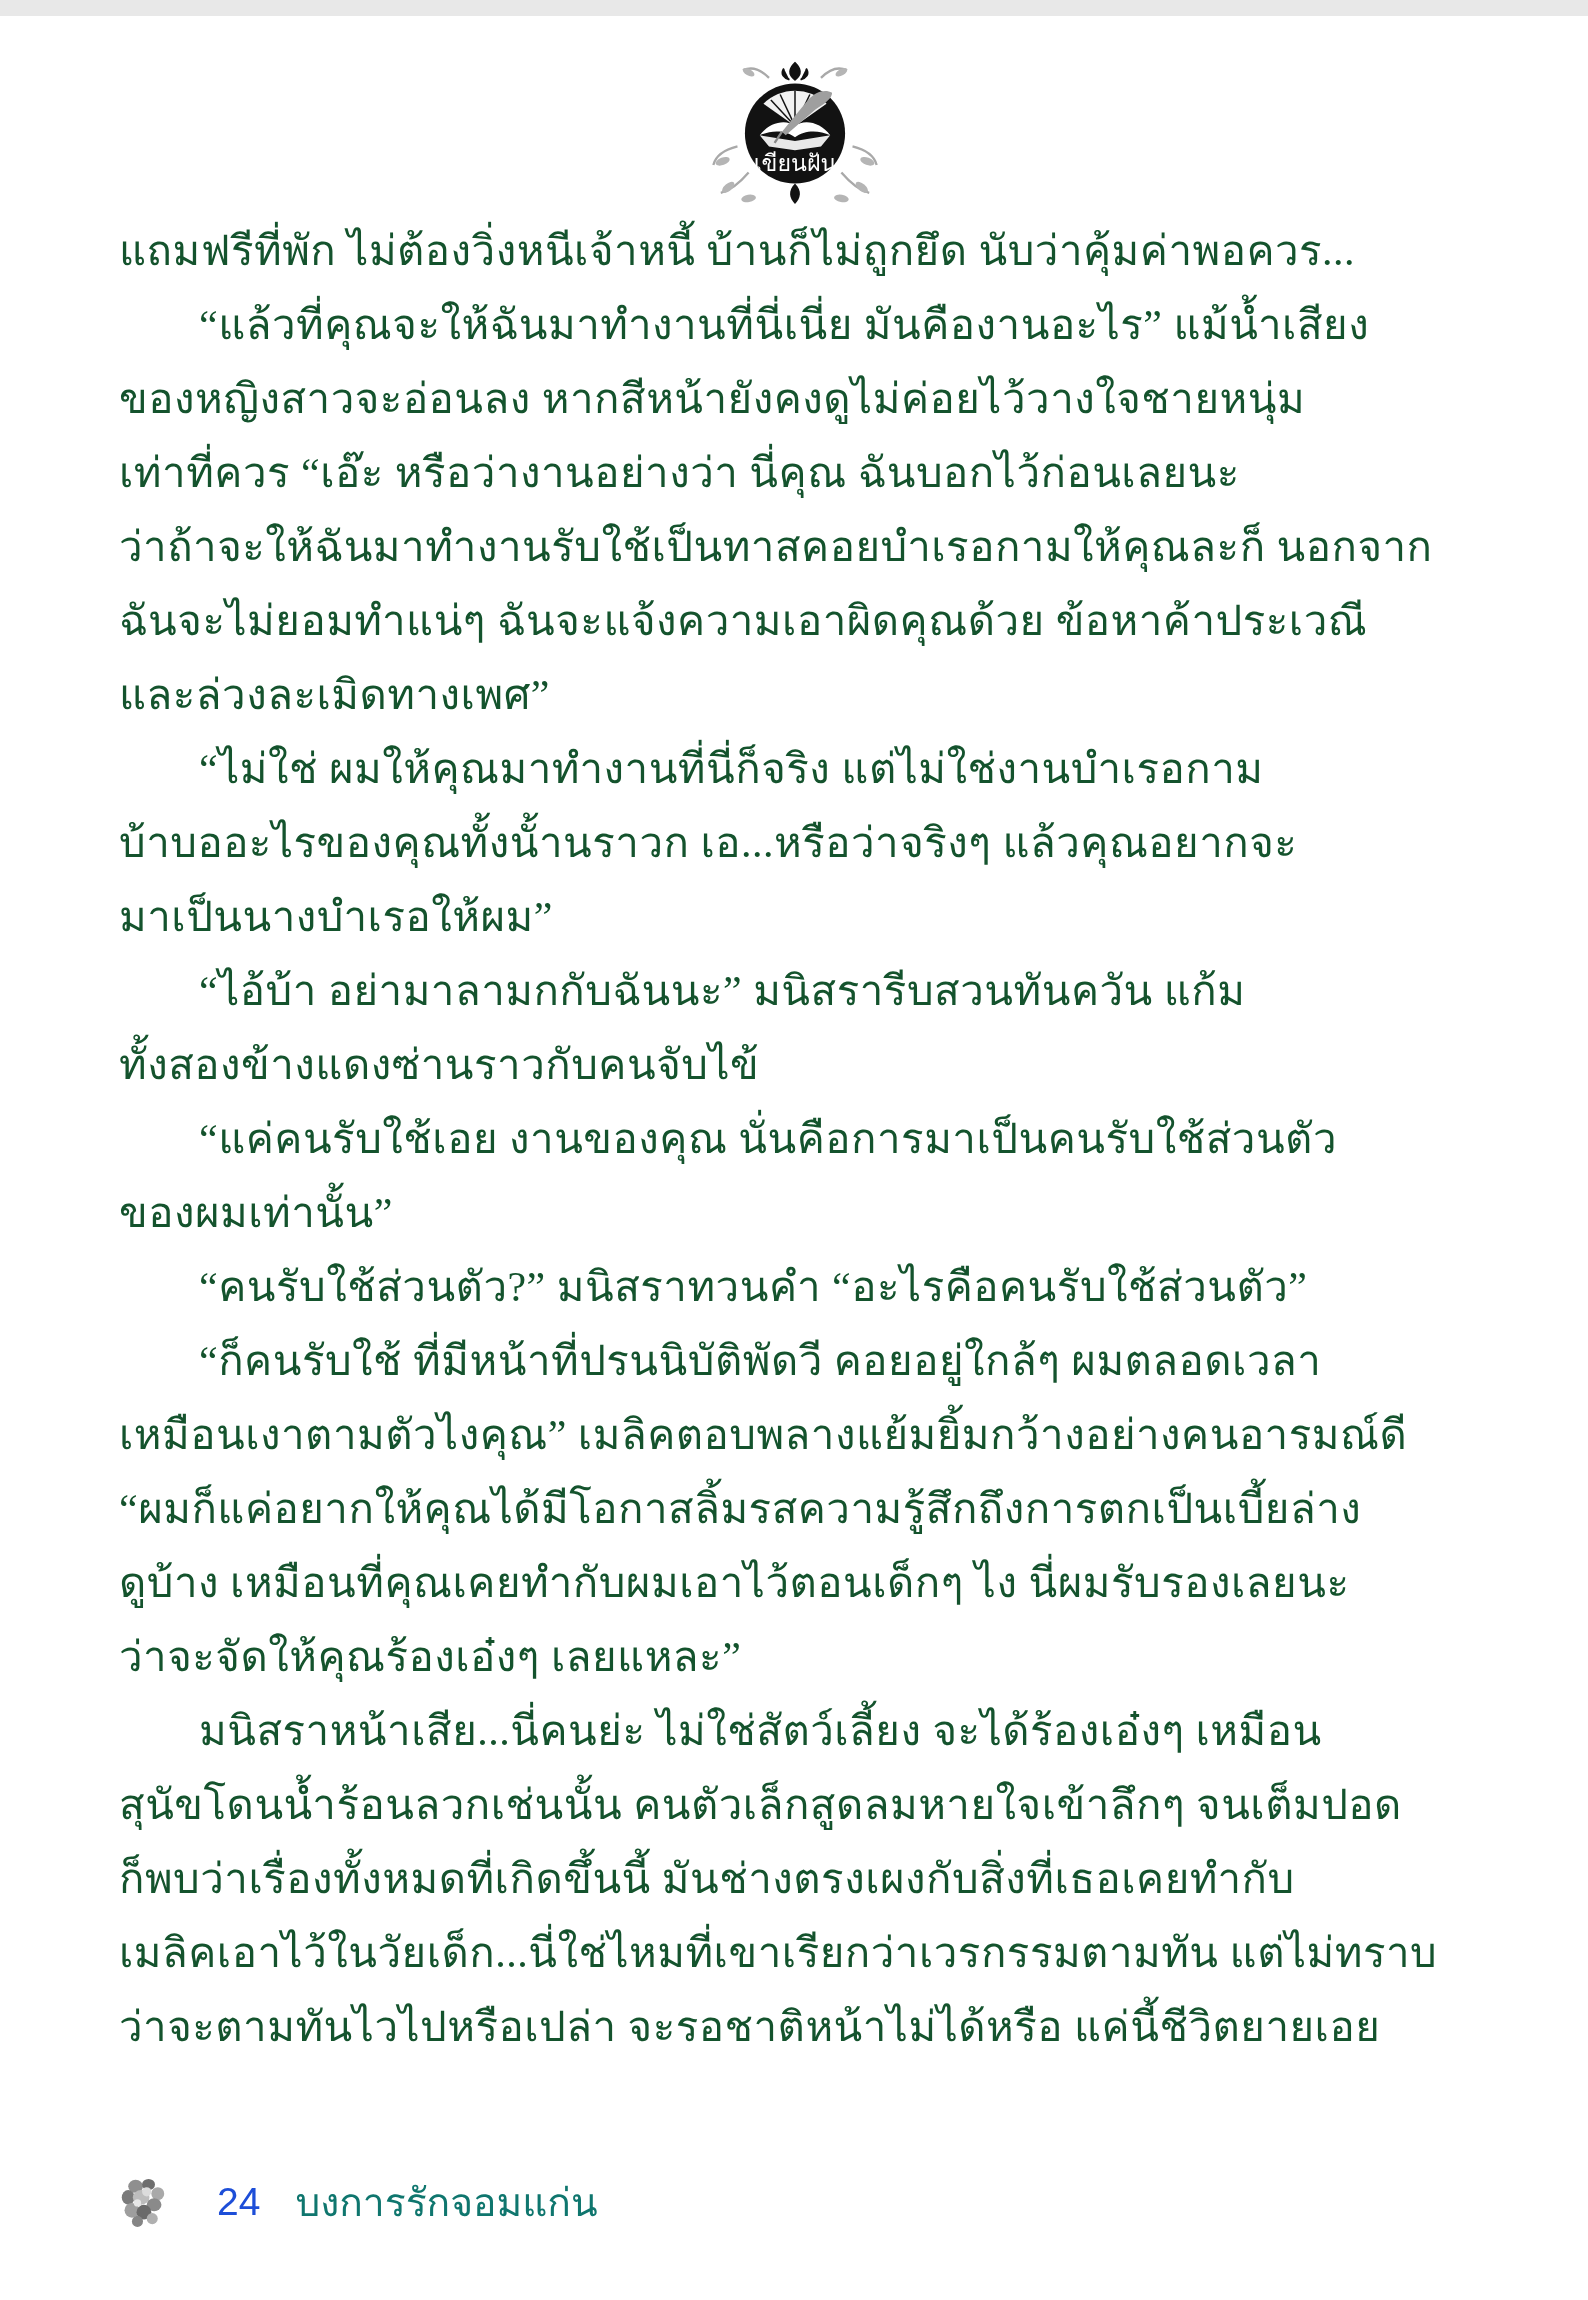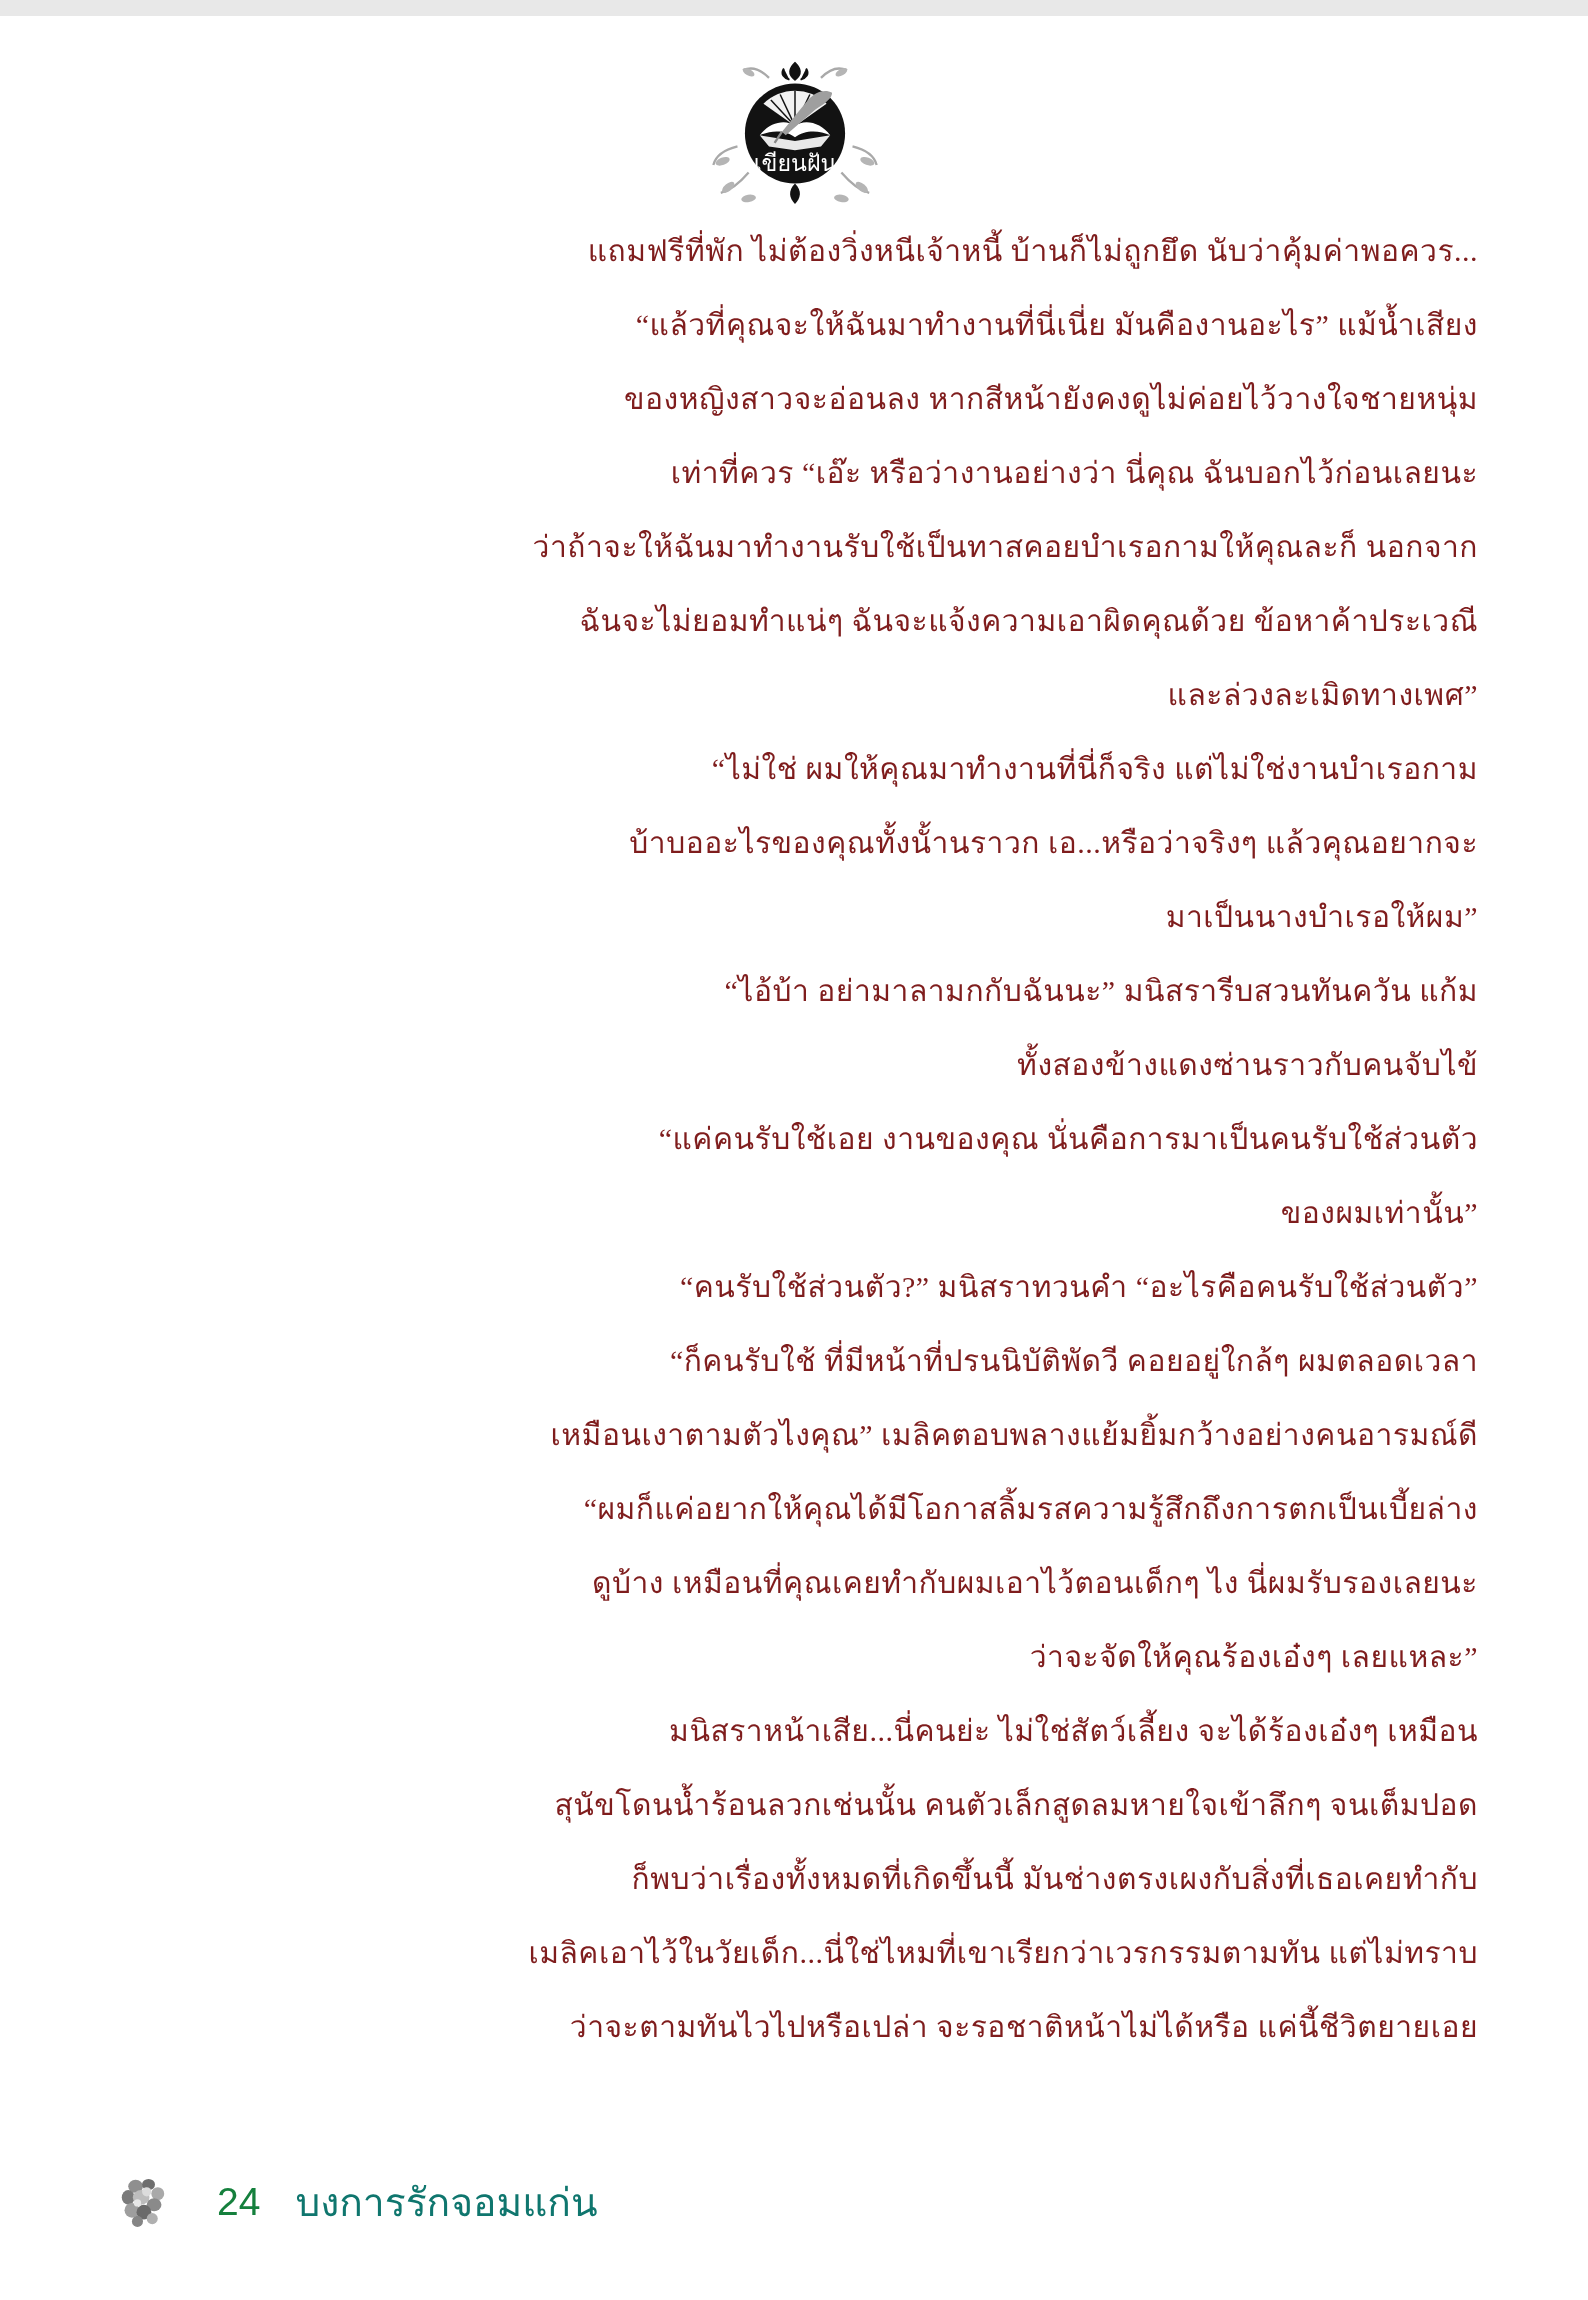--- a/index.html
+++ b/index.html
@@ -28,43 +28,42 @@
   
   .textblock {
     position: absolute;
     left: 119px;
     top: 198px;
     width: 1359px;
   }
   .line {
     height: 74px;
     line-height: 74px;
-    font-size: 30px;
+    font-size: 42px;
     letter-spacing: 0.5px;
     white-space: nowrap;
-    color: #7f1d1d;
-    text-align: right;
+    color: #14532d;
   }
   .line.indent { padding-left: 80px; }
 
   
   .footer {
     position: absolute;
     left: 119px;
     top: 2145px;
     display: flex;
     align-items: center;
     height: 82px;
   }
   .flower { width: 48px; height: 54px; margin-right: 50px; }
   .flower svg { display: block; width: 100%; height: 100%; }
   .page-number {
     font-size: 39px;
     margin-right: 35px;
-    color: #15803d;
+    color: #1d4ed8;
     font-family: "Liberation Sans", "DejaVu Sans", sans-serif;
   }
   .book-title {
     font-size: 39px;
     color: #0f766e;
   }
 </style>
 </head>
 <body>
 

